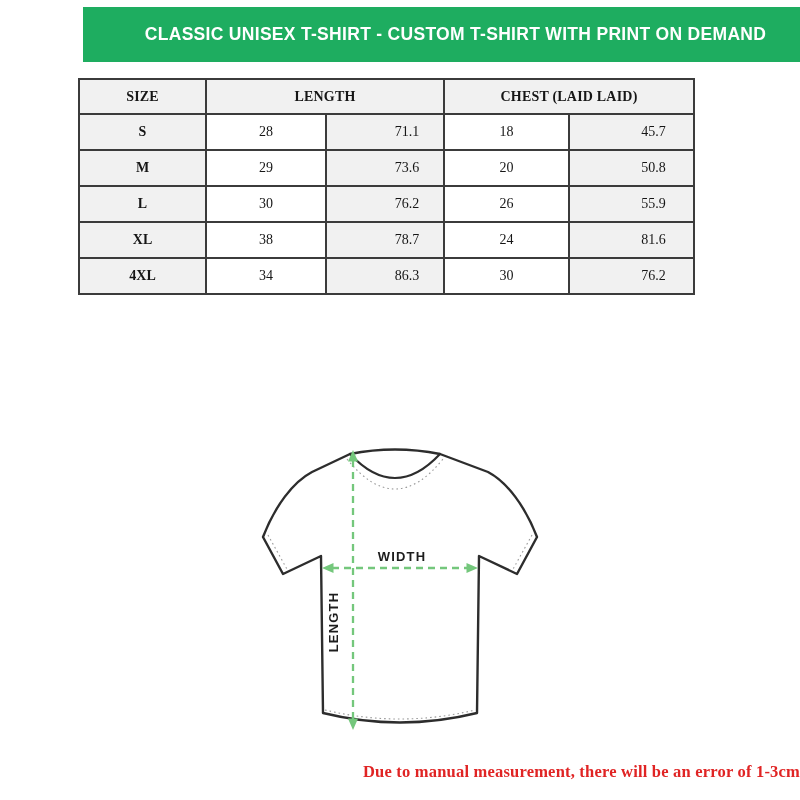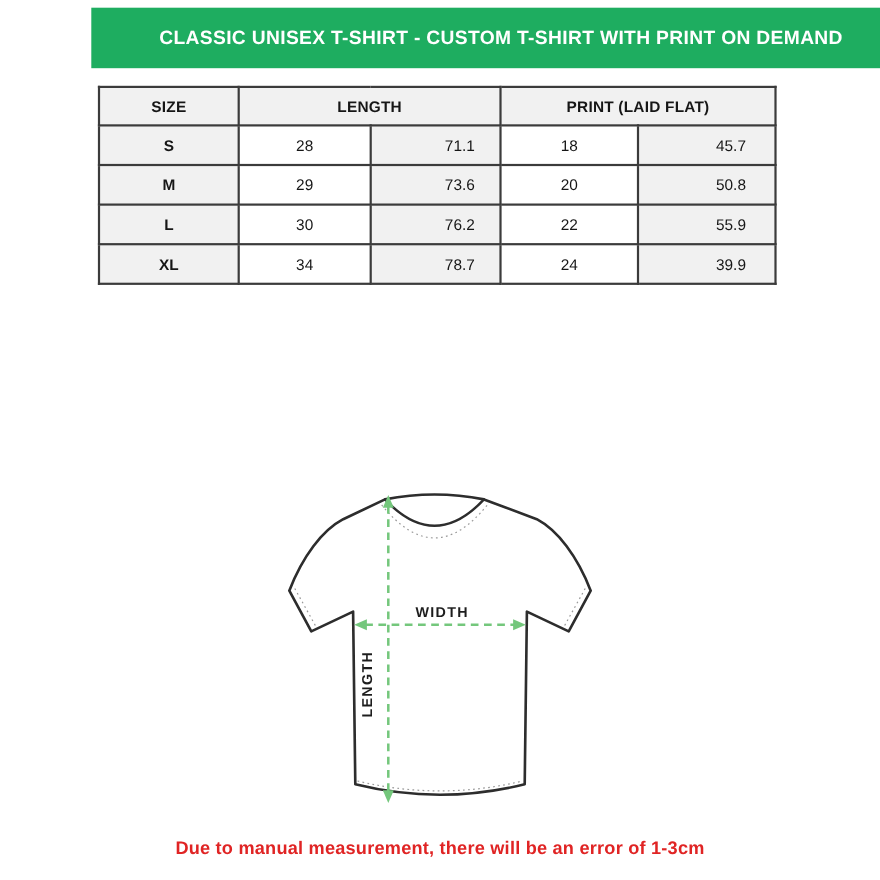--- a/index.html
+++ b/index.html
@@ -30,24 +30,25 @@
   }
   .banner-title{
     color:var(--banner_text);
     font-size:17.5px;
     font-weight:bold;
     letter-spacing:.3px;
     white-space:nowrap;
   }
   table.size-chart{
     position:absolute;
-    left:89px;top:78px;width:615px;
+    left:78px;top:78px;width:615px;
     border-collapse:collapse;
     table-layout:fixed;
     color:var(--table_text);
+    font-family:Liberation Serif, serif;
   }
   table.size-chart th,
   table.size-chart td{
     border:2px solid var(--border_dark);
     text-align:center;
     vertical-align:middle;
     font-size:14px;
   }
   table.size-chart th{
     height:35px;
@@ -68,25 +69,26 @@
   .stitch{fill:none;stroke:var(--stitch_gray);stroke-width:1.1;stroke-dasharray:1.6 3;}
   .g-dash{fill:none;stroke:var(--arrow_green);stroke-width:2.3;stroke-dasharray:7 5;}
   .g-head{fill:var(--arrow_green);stroke:none;}
   .dim-label{
     font-family:"Liberation Sans","DejaVu Sans",sans-serif;
     font-size:13px;font-weight:bold;letter-spacing:1.2px;fill:#1d1d1d;
   }
   .footnote{
     position:absolute;
     left:0;top:762px;width:800px;
-    text-align:center;
+    text-align:right;
     color:var(--note_red);
     font-size:16.5px;
     font-weight:bold;
     letter-spacing:.2px;
+    font-family:Liberation Serif, serif;
   }
 </style>
 </head>
 <body>
 
 <div class="banner">
   <div class="banner-title">CLASSIC UNISEX T-SHIRT - CUSTOM T-SHIRT WITH PRINT ON DEMAND</div>
 </div>
 
 <table class="size-chart">
@@ -94,21 +96,21 @@
     <col style="width:127px">
       <col style="width:120px">
       <col style="width:118px">
       <col style="width:125px">
       <col style="width:125px">
   </colgroup>
   <thead>
     <tr>
       <th>SIZE</th>
       <th colspan="2">LENGTH</th>
-      <th colspan="2">PRINT (LAID FLAT)</th>
+      <th colspan="2">CHEST (LAID LAID)</th>
     </tr>
   </thead>
   <tbody>
     <tr>
       <td class="c-size">S</td>
       <td class="c-in">28</td>
       <td class="c-cm">71.1</td>
       <td class="c-in">18</td>
       <td class="c-cm">45.7</td>
     </tr>
@@ -116,29 +118,36 @@
       <td class="c-size">M</td>
       <td class="c-in">29</td>
       <td class="c-cm">73.6</td>
       <td class="c-in">20</td>
       <td class="c-cm">50.8</td>
     </tr>
     <tr>
       <td class="c-size">L</td>
       <td class="c-in">30</td>
       <td class="c-cm">76.2</td>
-      <td class="c-in">22</td>
+      <td class="c-in">26</td>
       <td class="c-cm">55.9</td>
     </tr>
     <tr>
       <td class="c-size">XL</td>
-      <td class="c-in">34</td>
+      <td class="c-in">38</td>
       <td class="c-cm">78.7</td>
       <td class="c-in">24</td>
-      <td class="c-cm">39.9</td>
+      <td class="c-cm">81.6</td>
+    </tr>
+    <tr>
+      <td class="c-size">4XL</td>
+      <td class="c-in">34</td>
+      <td class="c-cm">86.3</td>
+      <td class="c-in">30</td>
+      <td class="c-cm">76.2</td>
     </tr>
   </tbody>
 </table>
 
 <div class="tshirt-wrap">
   <svg width="290" height="292" viewBox="0 0 290 292">
 
     <path class="outline" d="M95,9
          Q140,0 185,9
          L233,27

